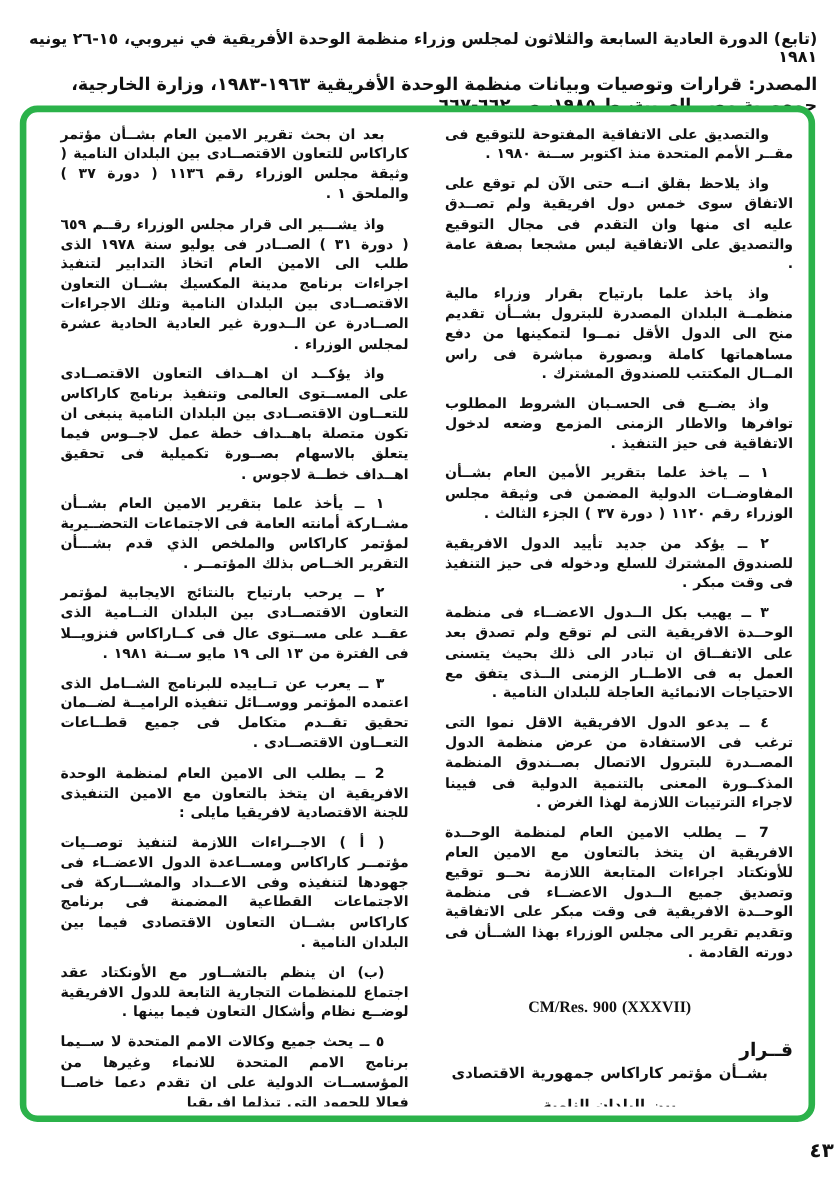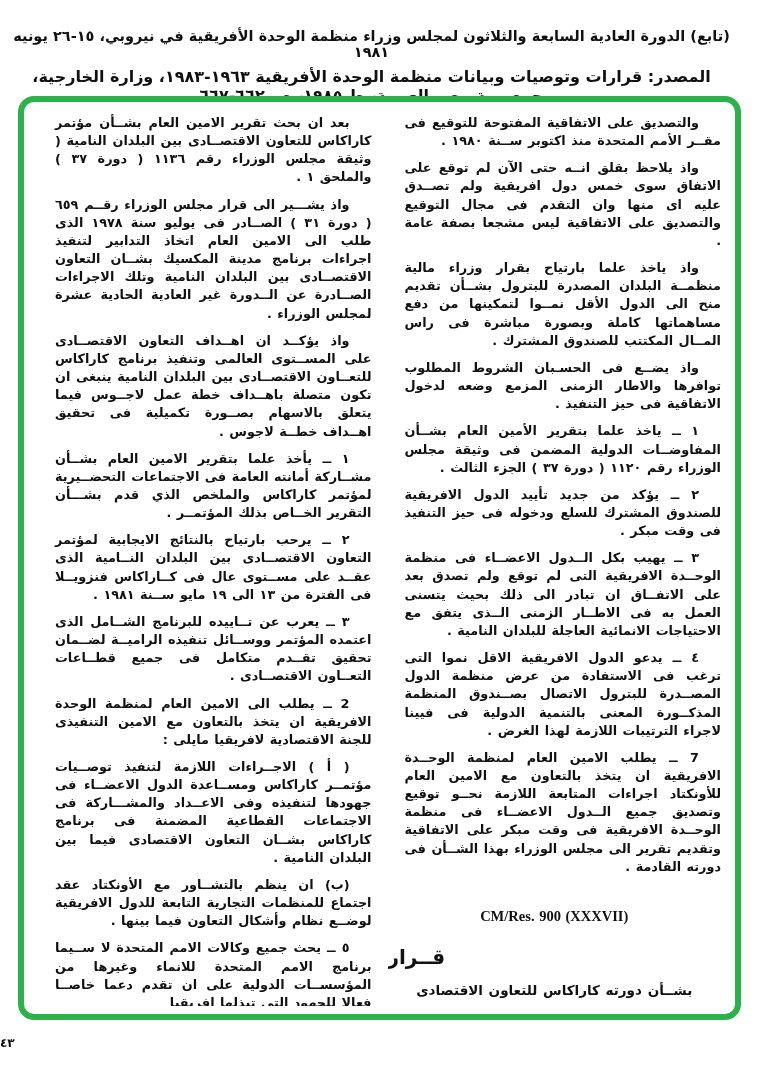--- a/index.html
+++ b/index.html
@@ -4,21 +4,21 @@
 <style>
   :root { --green:#2bb24a; --ink:#111; }
   html,body { margin:0; padding:0; }
   body {
     width:758px; height:1078px; position:relative;
     background:#ffffff; color:var(--ink);
     font-family:"DejaVu Sans", sans-serif;
     overflow:hidden;
   }
   
-  .header { position:absolute; top:28px; left:0; right:15px; text-align:center; direction:rtl; }
+  .header { position:absolute; top:28px; left:0; right:15px; direction:rtl; }
   .header-title  { font-size:14.5px; font-weight:bold; letter-spacing:0; }
   .header-source { font-size:16px; font-weight:bold; margin-top:7px; }
 
   
   .frame {
     position:absolute; left:18px; top:96px; width:723px; height:924px;
     box-sizing:border-box;
     border:6px solid var(--green);
     border-radius:16px;
     padding:12px 14px 8px 14px;
@@ -36,34 +36,34 @@
     text-indent:22px;
     word-spacing:1px;
   }
   p.para.ref {
     direction:ltr; text-align:center; text-indent:0;
     font-family:"Liberation Serif", "DejaVu Serif", serif;
     font-weight:bold; font-size:14.5px;
     margin:30px 0 14px 0;
   }
   p.para.h1 {
-    text-align:left; text-indent:0;
-    font-size:20px; font-weight:bold;
-    margin:16px 0 10px 0;
+    text-align:right; text-indent:0;
+    font-size:17px; font-weight:bold;
+    margin:16px 0 0 0;
   }
   p.para.h2 {
     text-align:center; text-indent:0;
     font-size:13.5px; font-weight:bold;
     margin:0 0 10px 0;
   }
 
   
   .footer {
     position:absolute; top:1036px; left:0; right:0;
-    text-align:left; font-size:12px; font-weight:bold;
+    text-align:right; font-size:18px; font-weight:bold;
   }
 </style>
 </head>
 <body>
 
 <div class="header">
   <div class="header-title">(تابع) الدورة العادية السابعة والثلاثون لمجلس وزراء منظمة الوحدة الأفريقية في نيروبي، ١٥-٢٦ يونيه ١٩٨١</div>
   <div class="header-source">المصدر: قرارات وتوصيات وبيانات منظمة الوحدة الأفريقية ١٩٦٣-١٩٨٣، وزارة الخارجية، جمهورية مصر العربية، ط ١٩٨٥، ص ٦٦٢-٦٦٧</div>
 </div>
 
@@ -74,21 +74,21 @@
         <p class="para body">واذ يلاحظ بقلق انــه حتى الآن لم توقع على الاتفاق سوى خمس دول افريقية ولم تصــدق عليه اى منها وان التقدم فى مجال التوقيع والتصديق على الاتفاقية ليس مشجعا بصفة عامة .</p>
         <p class="para body">واذ ياخذ علما بارتياح بقرار وزراء مالية منظمــة البلدان المصدرة للبترول بشــأن تقديم منح الى الدول الأقل نمــوا لتمكينها من دفع مساهماتها كاملة وبصورة مباشرة فى راس المــال المكتتب للصندوق المشترك .</p>
         <p class="para body">واذ يضــع فى الحسـبان الشروط المطلوب توافرها والاطار الزمنى المزمع وضعه لدخول الاتفاقية فى حيز التنفيذ .</p>
         <p class="para body">١ ــ ياخذ علما بتقرير الأمين العام بشــأن المفاوضــات الدولية المضمن فى وثيقة مجلس الوزراء رقم ١١٢٠ ( دورة ٣٧ ) الجزء الثالث .</p>
         <p class="para body">٢ ــ يؤكد من جديد تأييد الدول الافريقية للصندوق المشترك للسلع ودخوله فى حيز التنفيذ فى وقت مبكر .</p>
         <p class="para body">٣ ــ يهيب بكل الــدول الاعضــاء فى منظمة الوحــدة الافريقية التى لم توقع ولم تصدق بعد على الاتفــاق ان تبادر الى ذلك بحيث يتسنى العمل به فى الاطــار الزمنى الــذى يتفق مع الاحتياجات الانمائية العاجلة للبلدان النامية .</p>
         <p class="para body">٤ ــ يدعو الدول الافريقية الاقل نموا التى ترغب فى الاستفادة من عرض منظمة الدول المصــدرة للبترول الاتصال بصــندوق المنظمة المذكــورة المعنى بالتنمية الدولية فى فيينا لاجراء الترتيبات اللازمة لهذا الغرض .</p>
         <p class="para body">7 ــ يطلب الامين العام لمنظمة الوحــدة الافريقية ان يتخذ بالتعاون مع الامين العام للأونكتاد اجراءات المتابعة اللازمة نحــو توقيع وتصديق جميع الــدول الاعضــاء فى منظمة الوحــدة الافريقية فى وقت مبكر على الاتفاقية وتقديم تقرير الى مجلس الوزراء بهذا الشــأن فى دورته القادمة .</p>
         <p class="para ref">CM/Res. 900  (XXXVII)</p>
         <p class="para h1">قــرار</p>
-        <p class="para h2">بشــأن دورته كاراكاس للتعاون الاقتصادى</p>
+        <p class="para h2">بشــأن مؤتمر كاراكاس جمهورية الاقتصادى</p>
         <p class="para h2">بين البلدان النامية</p>
         <p class="para body">ان مجلس وزراء منظمة الوحدة الافريقية المنعقد فى دورته العادية الســابعة والثلاثين فى نيروبى ــ كينيا خــلال الفترة من ١٥ ــ ٢٦ يونيو سنة ١٩٨١ .</p>
       </div>
     <div class="col">
         <p class="para body">بعد ان بحث تقرير الامين العام بشــأن مؤتمر كاراكاس للتعاون الاقتصــادى بين البلدان النامية ( وثيقة مجلس الوزراء رقم ١١٣٦ ( دورة ٣٧ ) والملحق ١ .</p>
         <p class="para body">واذ يشـــير الى قرار مجلس الوزراء رقــم ٦٥٩ ( دورة ٣١ ) الصــادر فى يوليو سنة ١٩٧٨ الذى طلب الى الامين العام اتخاذ التدابير لتنفيذ اجراءات برنامج مدينة المكسيك بشــان التعاون الاقتصــادى بين البلدان النامية وتلك الاجراءات الصــادرة عن الــدورة غير العادية الحادية عشرة لمجلس الوزراء .</p>
         <p class="para body">واذ يؤكــد ان اهــداف التعاون الاقتصــادى على المســتوى العالمى وتنفيذ برنامج كاراكاس للتعــاون الاقتصــادى بين البلدان النامية ينبغى ان تكون متصلة باهــداف خطة عمل لاجــوس فيما يتعلق بالاسهام بصــورة تكميلية فى تحقيق اهــداف خطــة لاجوس .</p>
         <p class="para body">١ ــ يأخذ علما بتقرير الامين العام بشــأن مشــاركة أمانته العامة فى الاجتماعات التحضــيرية لمؤتمر كاراكاس والملخص الذي قدم بشـــأن التقرير الخــاص بذلك المؤتمــر .</p>
         <p class="para body">٢ ــ يرحب بارتياح بالنتائج الايجابية لمؤتمر التعاون الاقتصــادى بين البلدان النــامية الذى عقــد على مســتوى عال فى كــاراكاس فنزويــلا فى الفترة من ١٣ الى ١٩ مايو ســنة ١٩٨١ .</p>
         <p class="para body">٣ ــ يعرب عن تــاييده للبرنامج الشــامل الذى اعتمده المؤتمر ووســائل تنفيذه الراميــة لضــمان تحقيق تقــدم متكامل فى جميع قطــاعات التعــاون الاقتصــادى .</p>

